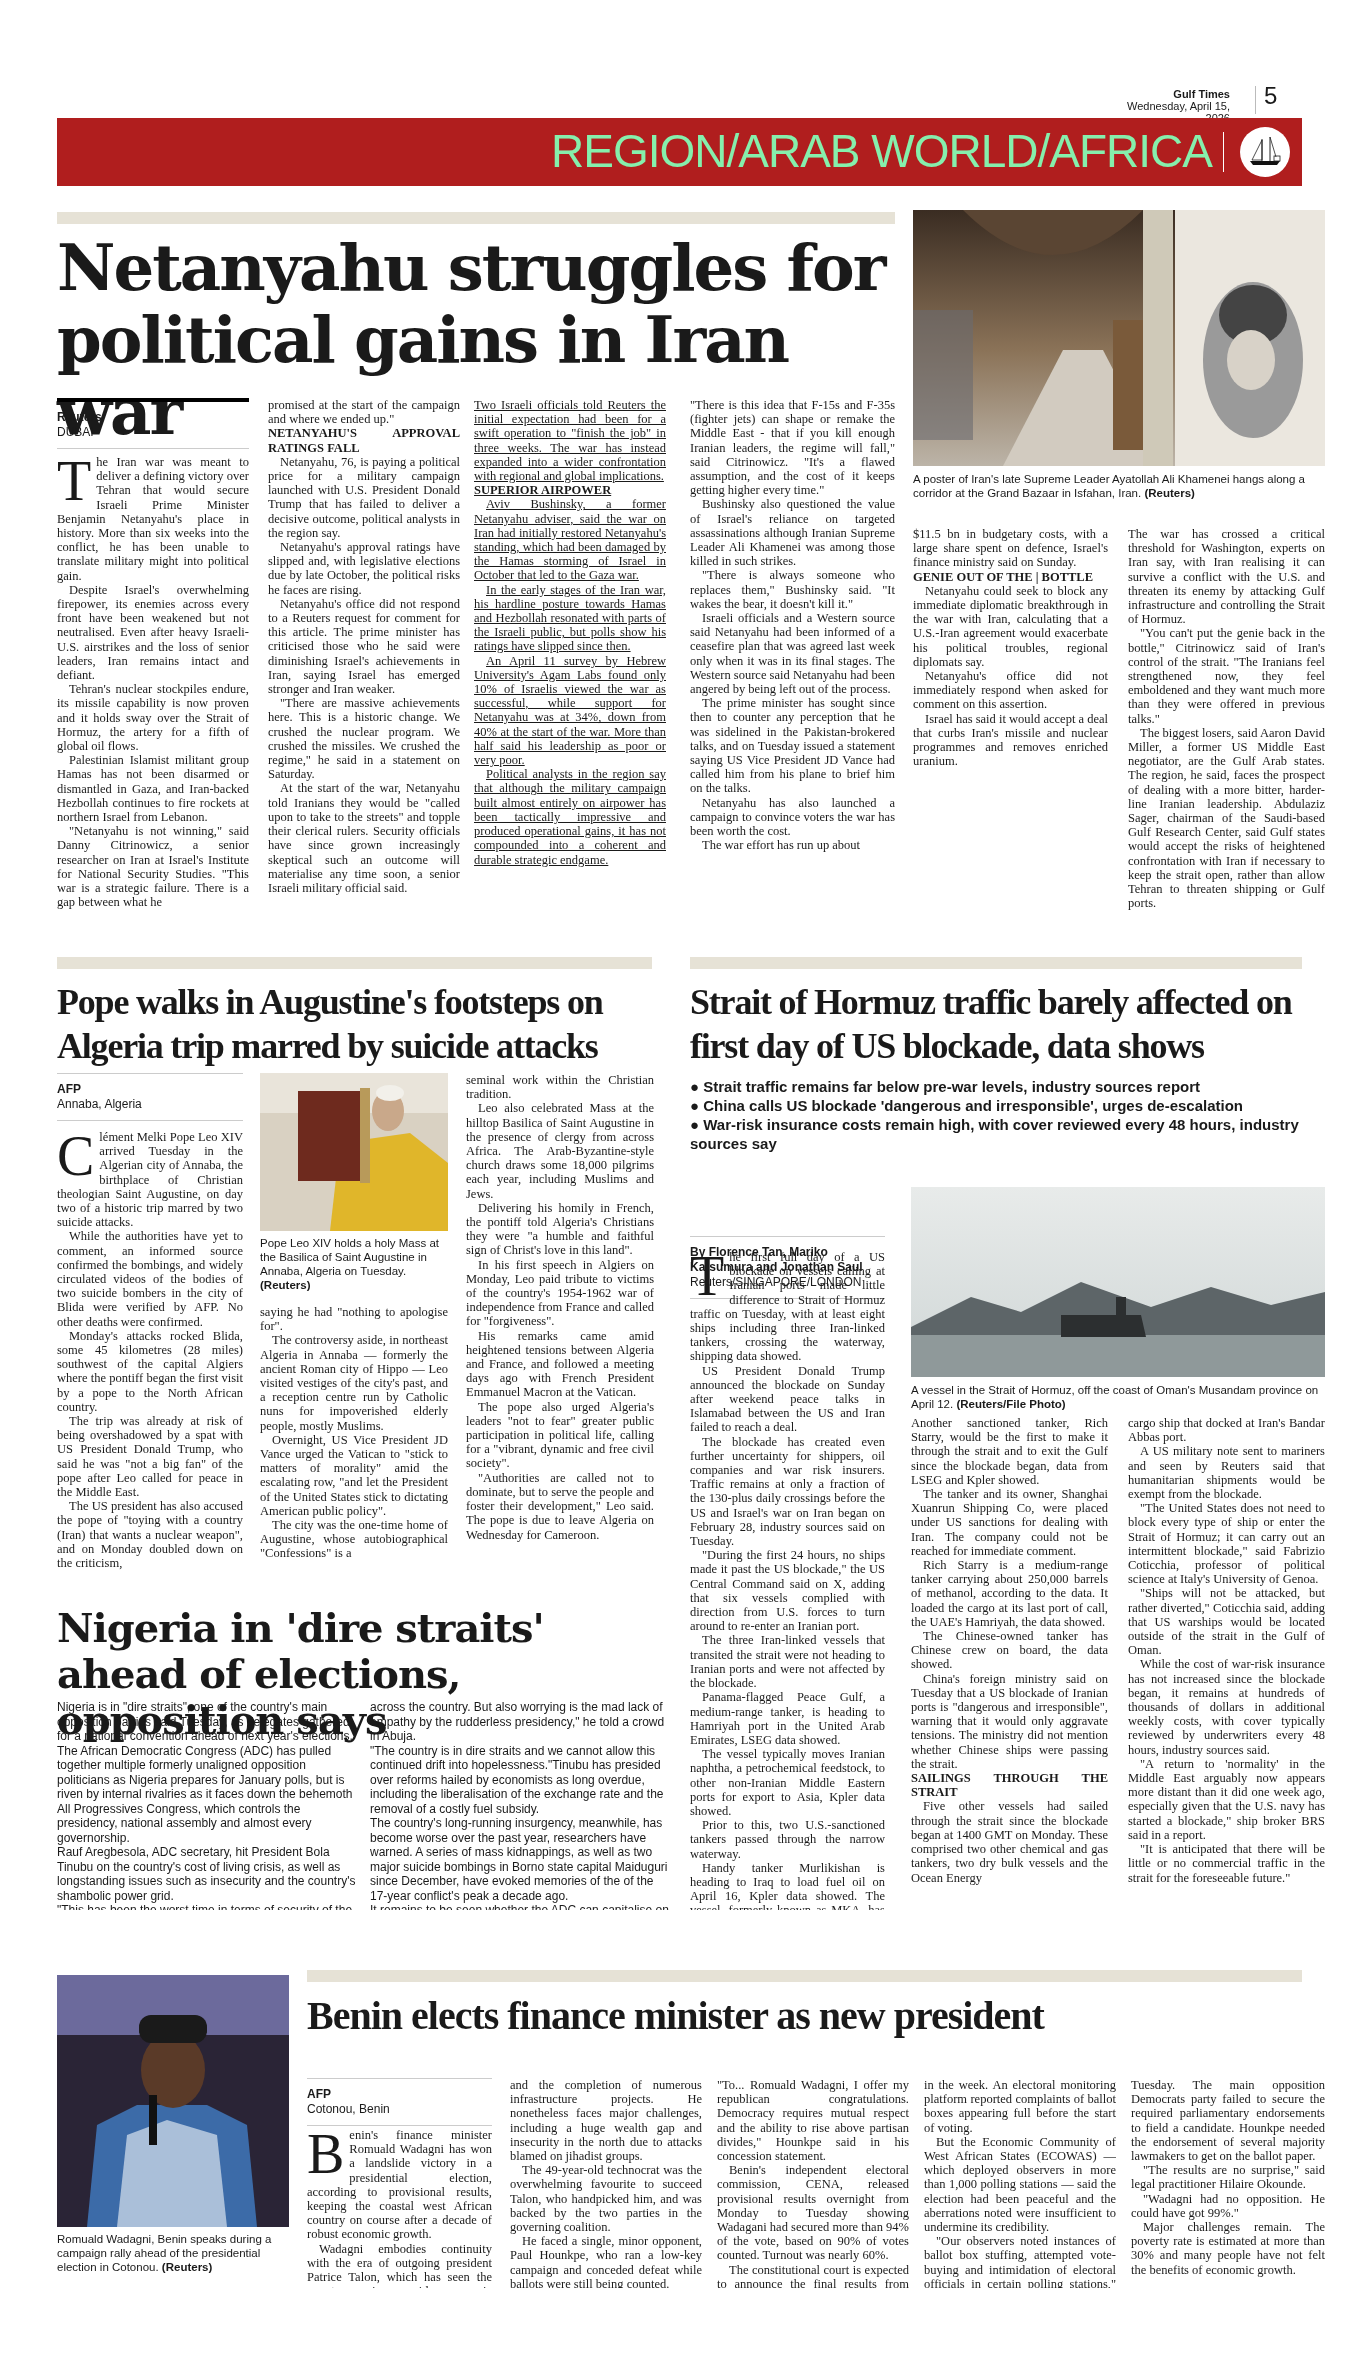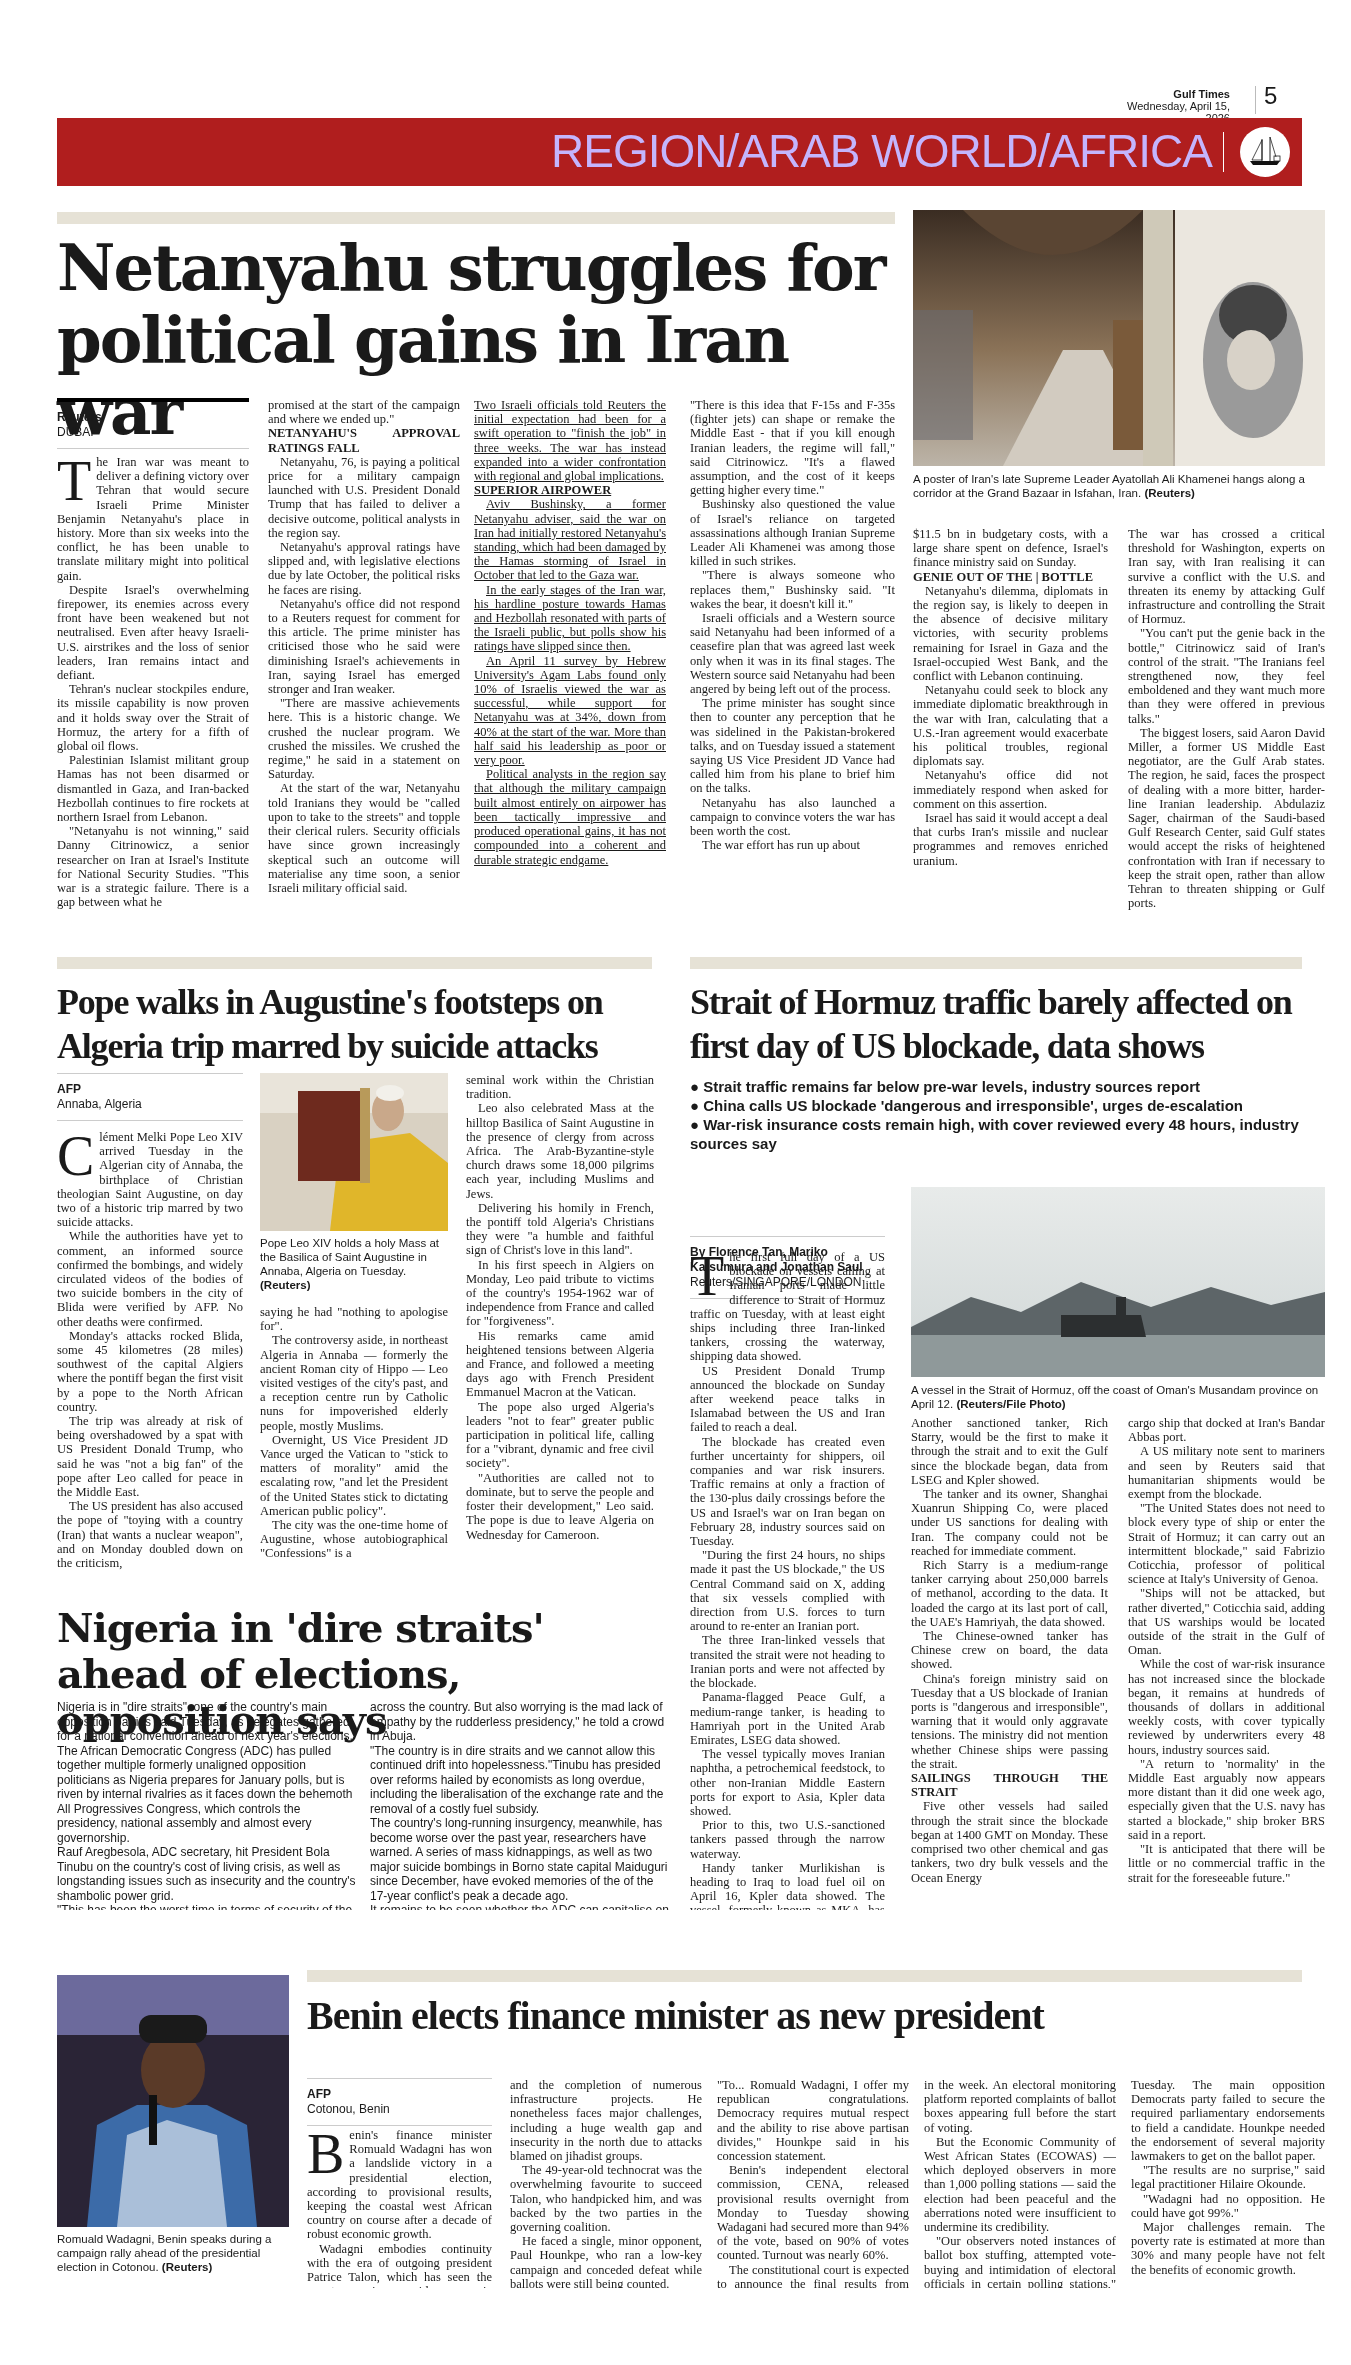--- a/index.html
+++ b/index.html
@@ -2,21 +2,21 @@
 <html><head>
 <meta charset="utf-8">
 <style>
   * { box-sizing: border-box; margin: 0; padding: 0; }
   body { width: 1351px; height: 2365px; background: #fff; position: relative; overflow: hidden; font-family: "DejaVu Serif", serif; color: #1a1a1a; }
   .abs { position: absolute; }
   .masthead-brand { font-family: "Liberation Sans", sans-serif; font-weight: bold; font-size: 11px; text-align: right; }
   .masthead-date { font-family: "Liberation Sans", sans-serif; font-size: 11px; text-align: right; }
   .page-num { font-family: "Liberation Sans", sans-serif; font-size: 24px; }
   .section-bar { background: #b01e1e; }
-  .section-title { font-family: "Liberation Sans", sans-serif; color: #c4b5fd; font-size: 46px; font-weight: 300; letter-spacing: -1px; white-space: nowrap; }
+  .section-title { font-family: "Liberation Sans", sans-serif; color: #86efac; font-size: 46px; font-weight: 300; letter-spacing: -1px; white-space: nowrap; }
   .tan-bar { background: #e6e2d6; height: 12px; }
   .h-black { font-family: "DejaVu Serif", serif; font-weight: bold; font-size: 64px; line-height: 72px; letter-spacing: -2px; }
   .h-light { font-family: "Liberation Serif", serif; font-size: 36px; line-height: 44px; letter-spacing: -1.2px; }
   .h-nigeria { font-family: "DejaVu Serif", serif; font-weight: bold; font-size: 40px; line-height: 46px; letter-spacing: -1px; }
   .h-benin { font-family: "Liberation Serif", serif; font-size: 40px; line-height: 56px; letter-spacing: -1px; }
   .byline { border-top: 1px solid #ccc; border-bottom: 1px solid #ccc; padding: 8px 0; font-family: "Liberation Sans", sans-serif; font-size: 12px; line-height: 15px; }
   .byline b { display: block; font-size: 12px; }
   .col { font-family: "Liberation Serif", serif; font-size: 12.5px; line-height: 14.2px; text-align: justify; hyphens: auto; overflow: hidden; }
   .col p { text-indent: 12px; }
   .col p.first { text-indent: 0; }
@@ -116,21 +116,20 @@
     <ellipse cx="338" cy="150" rx="24" ry="30" fill="#d8d2c8"></ellipse>
   </svg>
 </div>
 <div class="abs caption" style="left:913px;top:472px;width:412px;">
   <span>A poster of Iran's late Supreme Leader Ayatollah Ali Khamenei hangs along a corridor at the Grand Bazaar in Isfahan, Iran.</span> <b>(Reuters)</b>
 </div>
 
 <div class="abs col" style="left:913px;top:527px;width:195px;height:388px;">
     <p class="first">$11.5 bn in budgetary costs, with a large share spent on defence, Israel's finance ministry said on Sunday.</p>
     <p class="sub">GENIE OUT OF THE | BOTTLE</p>
-    <p>Netanyahu's dilemma, diplomats in the region say, is likely to deepen in the absence of decisive military victories, with security problems remaining for Israel in Gaza and the Israel-occupied West Bank, and the conflict with Lebanon continuing.</p>
     <p>Netanyahu could seek to block any immediate diplomatic breakthrough in the war with Iran, calculating that a U.S.-Iran agreement would exacerbate his political troubles, regional diplomats say.</p>
     <p>Netanyahu's office did not immediately respond when asked for comment on this assertion.</p>
     <p>Israel has said it would accept a deal that curbs Iran's missile and nuclear programmes and removes enriched uranium.</p>
   </div>
 <div class="abs col" style="left:1128px;top:527px;width:197px;height:388px;">
     <p class="first">The war has crossed a critical threshold for Washington, experts on Iran say, with Iran realising it can survive a conflict with the U.S. and threaten its enemy by attacking Gulf infrastructure and controlling the Strait of Hormuz.</p>
     <p>"You can't put the genie back in the bottle," Citrinowicz said of Iran's control of the strait. "The Iranians feel strengthened now, they feel emboldened and they want much more than they were offered in previous talks."</p>
     <p>The biggest losers, said Aaron David Miller, a former US Middle East negotiator, are the Gulf Arab states. The region, he said, faces the prospect of dealing with a more bitter, harder-line Iranian leadership. Abdulaziz Sager, chairman of the Saudi-based Gulf Research Center, said Gulf states would accept the risks of heightened confrontation with Iran if necessary to keep the strait open, rather than allow Tehran to threaten shipping or Gulf ports.</p>
   </div>
 

